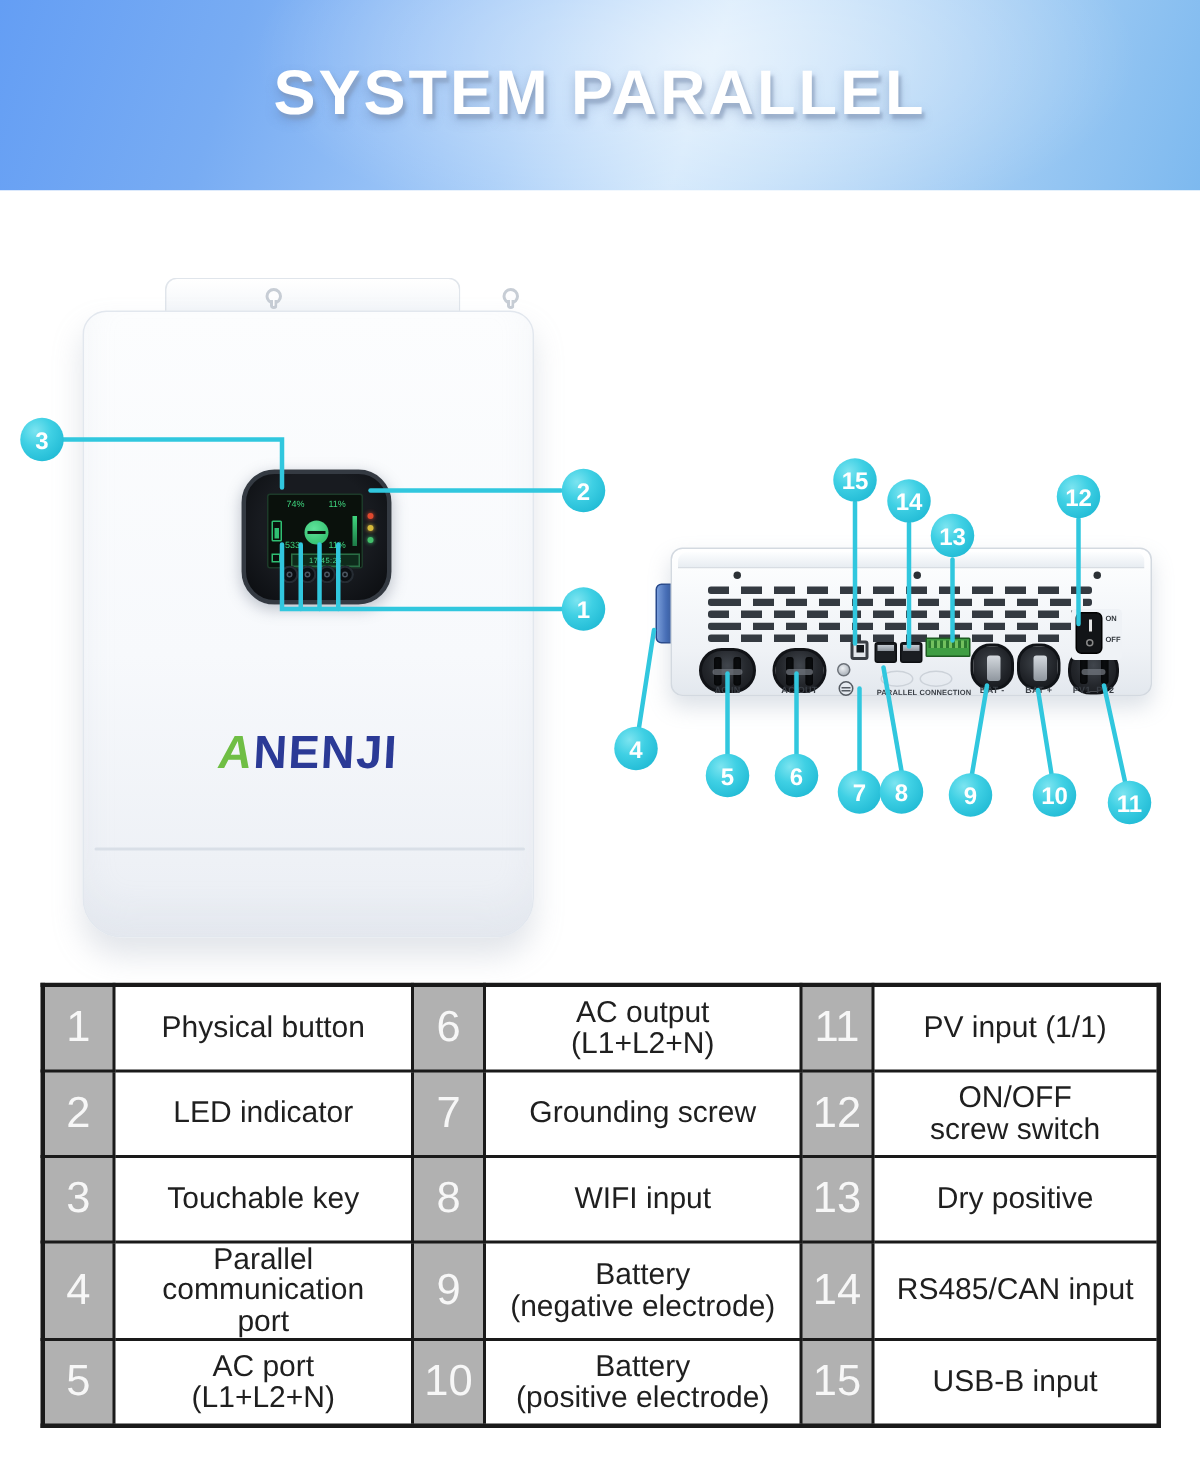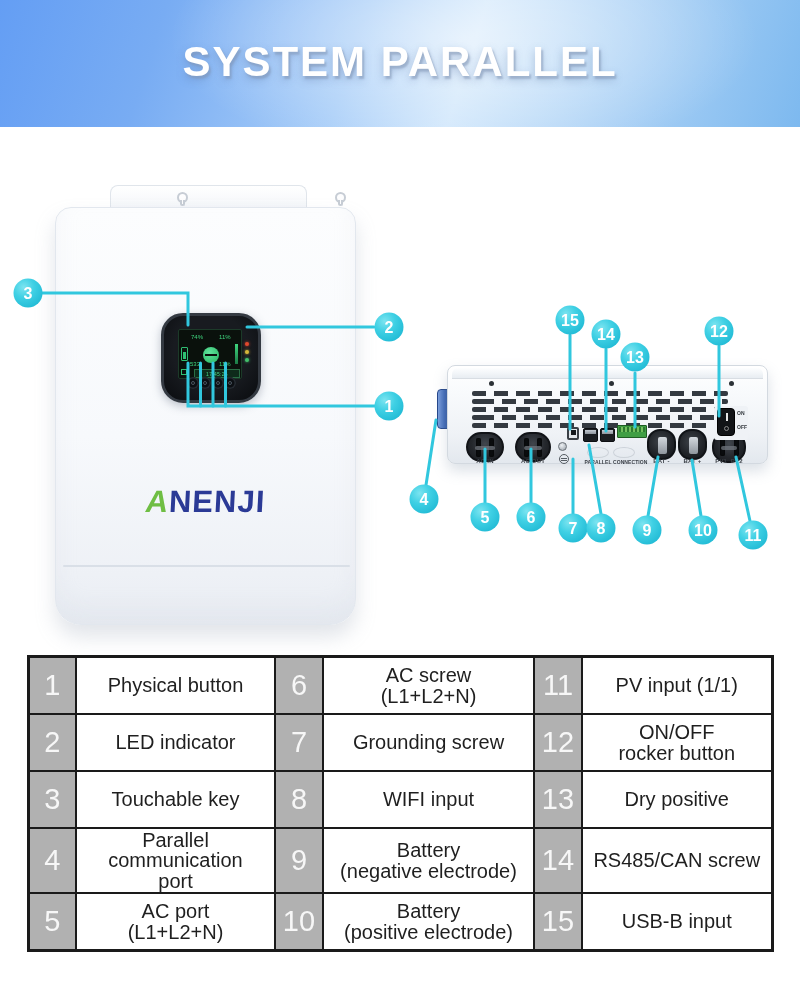--- a/index.html
+++ b/index.html
@@ -388,52 +388,52 @@
     <col style="width:48px">
       <col style="width:211px">
     <col style="width:48px">
       <col style="width:190px">
   </colgroup>
   <tbody>
     <tr>
       <td class="num">1</td>
       <td class="desc">Physical button</td>
       <td class="num">6</td>
-      <td class="desc">AC screw
+      <td class="desc">AC output
 (L1+L2+N)</td>
       <td class="num">11</td>
       <td class="desc">PV input (1/1)</td>
     </tr>
     <tr>
       <td class="num">2</td>
       <td class="desc">LED indicator</td>
       <td class="num">7</td>
       <td class="desc">Grounding screw</td>
       <td class="num">12</td>
       <td class="desc">ON/OFF
-rocker button</td>
+screw switch</td>
     </tr>
     <tr>
       <td class="num">3</td>
       <td class="desc">Touchable key</td>
       <td class="num">8</td>
       <td class="desc">WIFI input</td>
       <td class="num">13</td>
       <td class="desc">Dry positive</td>
     </tr>
     <tr>
       <td class="num">4</td>
       <td class="desc">Parallel
 communication
 port</td>
       <td class="num">9</td>
       <td class="desc">Battery
 (negative electrode)</td>
       <td class="num">14</td>
-      <td class="desc">RS485/CAN screw</td>
+      <td class="desc">RS485/CAN input</td>
     </tr>
     <tr>
       <td class="num">5</td>
       <td class="desc">AC port
 (L1+L2+N)</td>
       <td class="num">10</td>
       <td class="desc">Battery
 (positive electrode)</td>
       <td class="num">15</td>
       <td class="desc">USB-B input</td>

